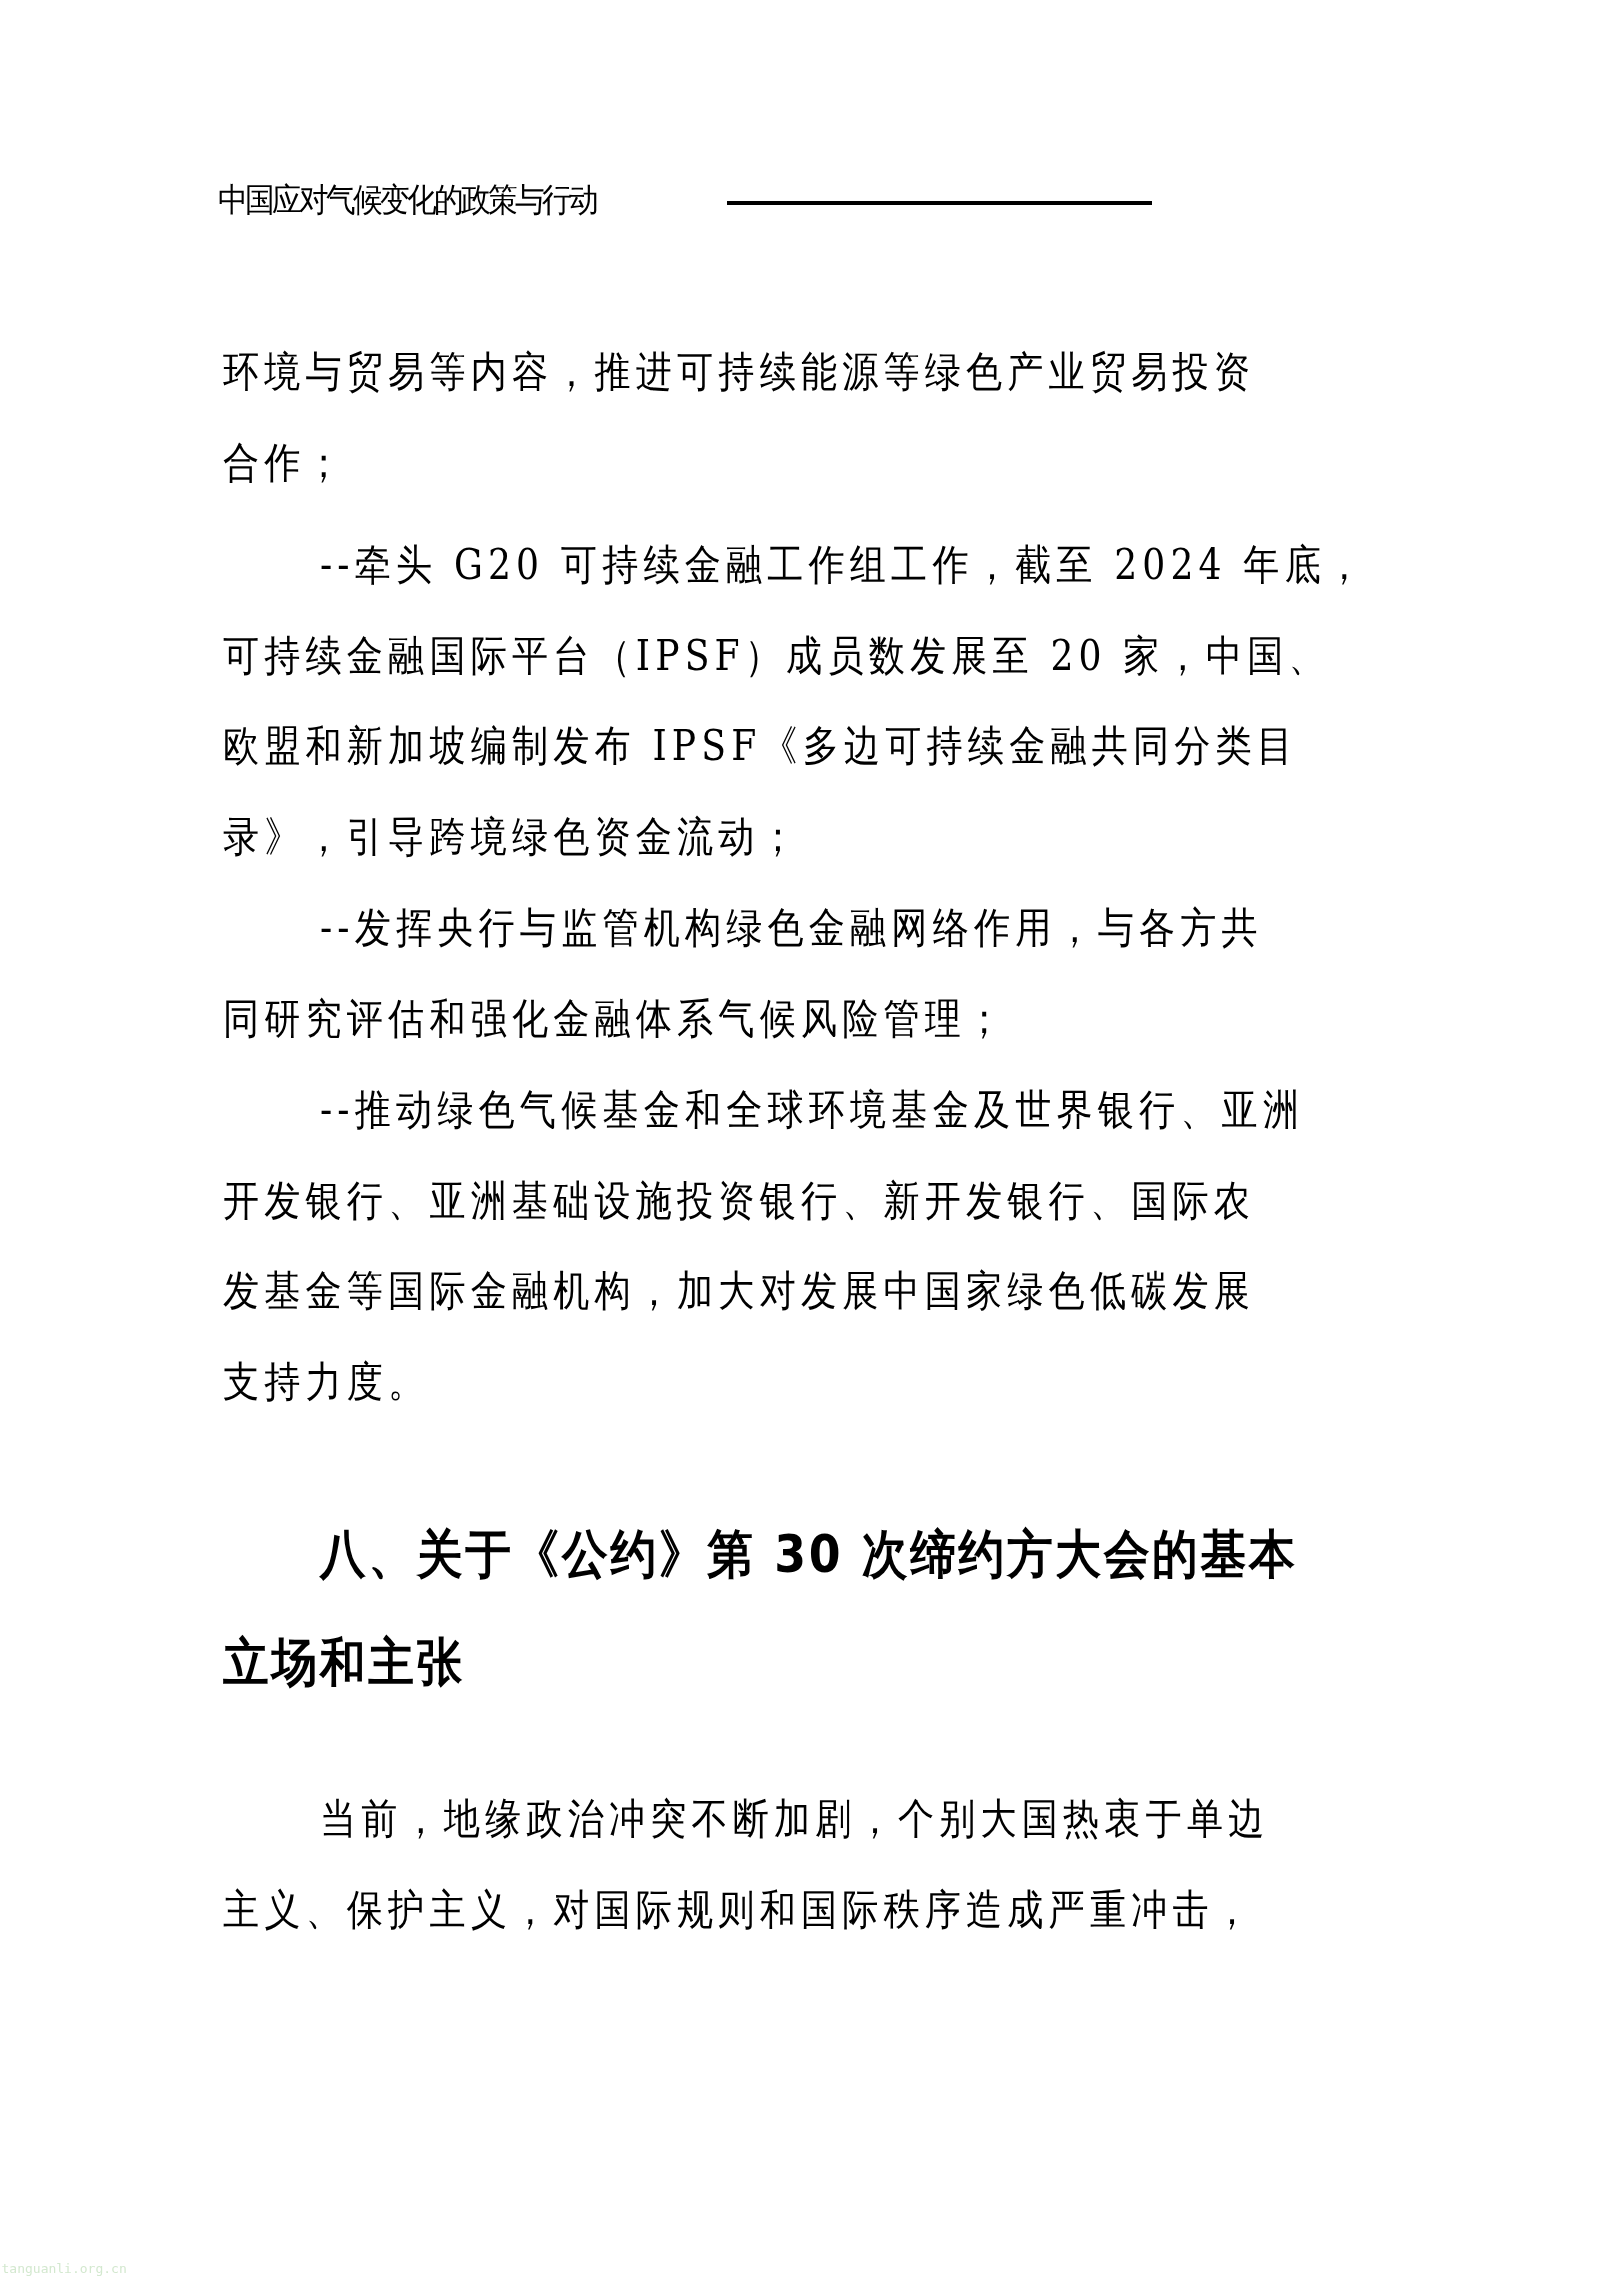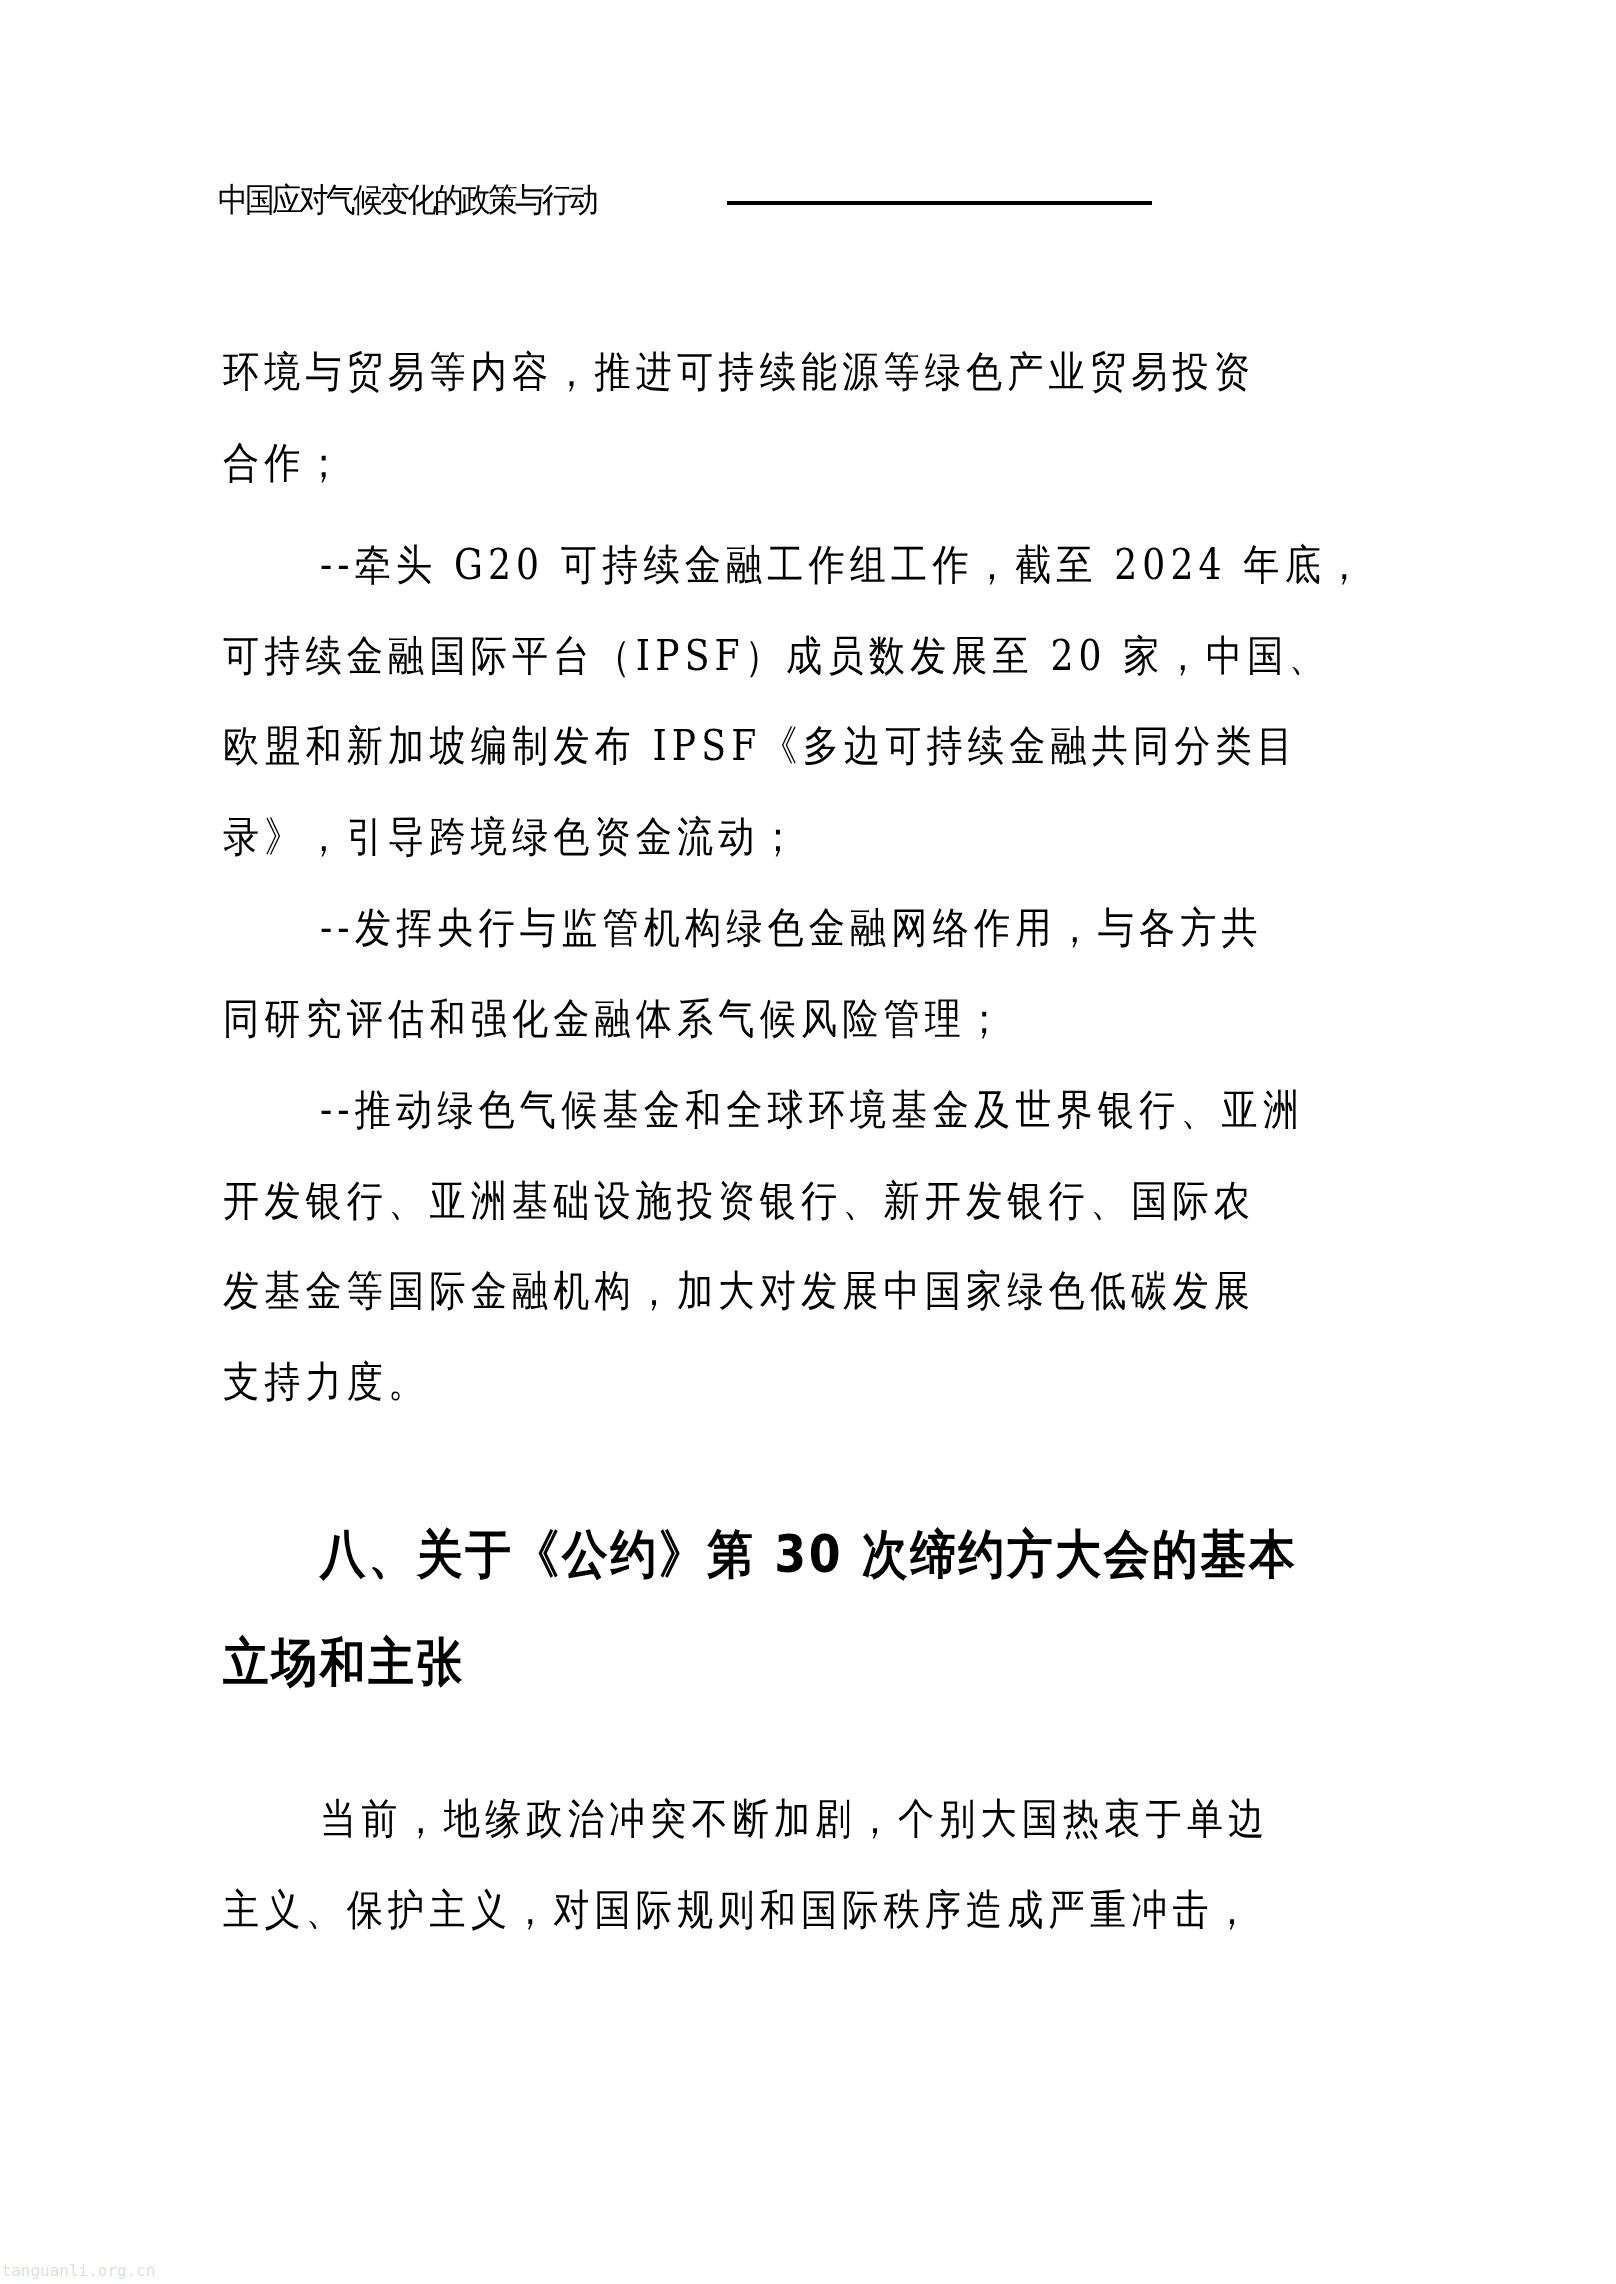--- a/index.html
+++ b/index.html
@@ -6,21 +6,21 @@
     body { width: 1617px; height: 2284px; position: relative; overflow: hidden; color: #000; }
     .page { position: absolute; left: 0; top: 0; width: 1376px; height: 2284px; }
     .header { position: absolute; left: 218px; top: 177px; width: 1227px; height: 45px; }
     .header-title { position: absolute; left: 0; top: 0; font-family: "DejaVu Sans", sans-serif; font-size: 33px; line-height: 45px; letter-spacing: -3px; transform: scaleX(0.9); transform-origin: left center; white-space: nowrap; }
     .header-rule { position: absolute; left: 509px; top: 24px; width: 425px; height: 3.7px; background: #000; }
     .body-text { position: absolute; left: 223px; width: 1190px; font-family: "DejaVu Serif", serif; font-size: 42px; letter-spacing: 6px; white-space: nowrap; }
     .line { position: absolute; left: 0; height: 59px; line-height: 59px; transform: scaleX(0.86); transform-origin: left center; }
     .indent { left: 97px; }
     .heading { position: absolute; left: 223px; width: 1227px; font-family: "DejaVu Sans", sans-serif; font-weight: bold; font-size: 52px; white-space: nowrap; }
     .heading .line { height: 74px; line-height: 74px; transform: scaleX(0.88); letter-spacing: 3px; }
-    .watermark { position: absolute; left: 1.5px; top: 2261px; font-family: "DejaVu Sans Mono", monospace; font-size: 16px; color: #d3e8cf; }
+    .watermark { position: absolute; left: 1.5px; top: 2261px; font-family: "DejaVu Sans Mono", monospace; font-size: 13px; color: #d3e8cf; }
   </style>
 </head>
 <body>
 
 <div class="page">
 
   <div class="header">
     <span class="header-title">中国应对气候变化的政策与行动</span>
     <div class="header-rule"></div>
 

